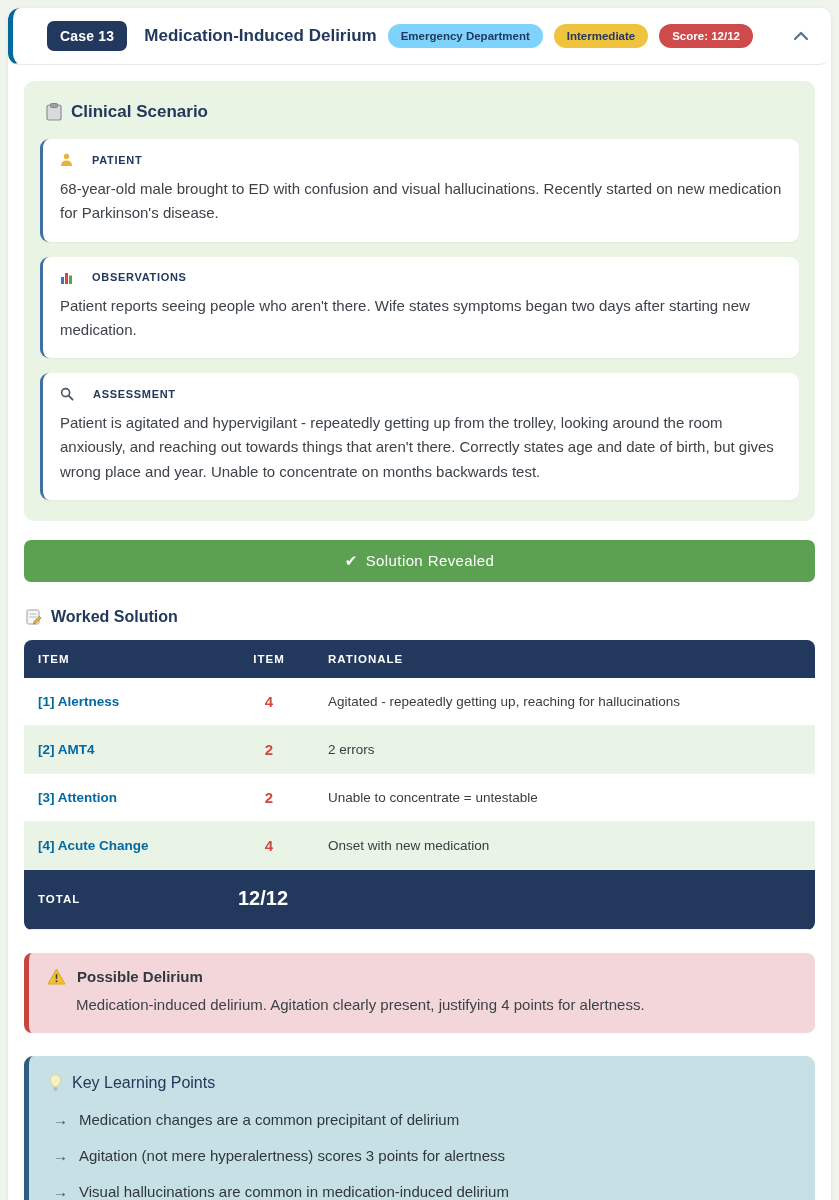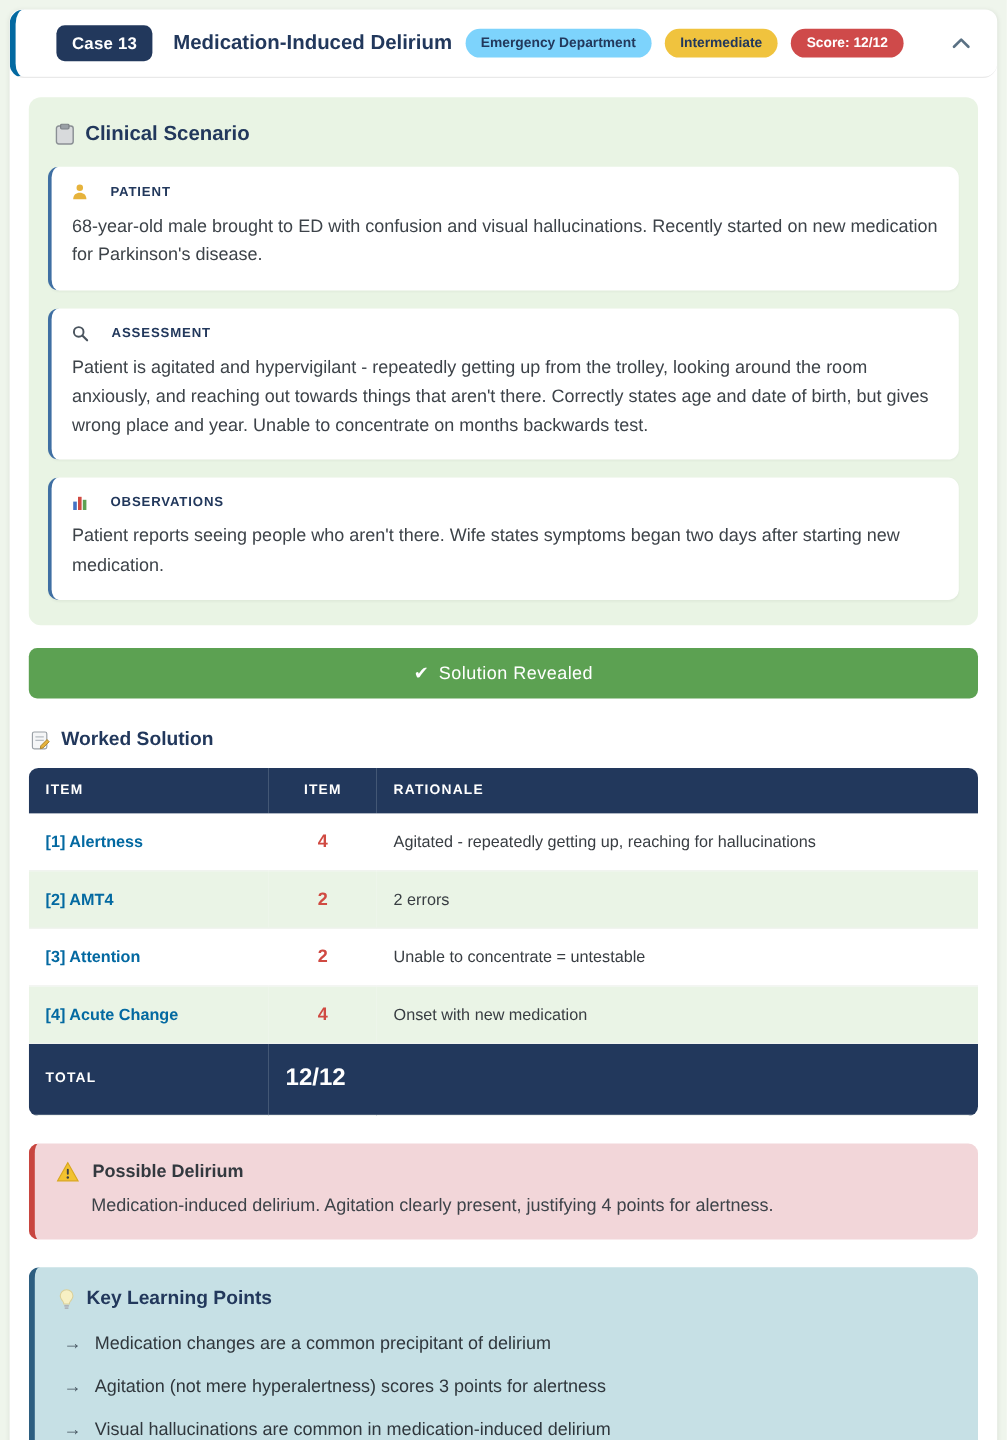--- a/index.html
+++ b/index.html
@@ -116,21 +116,21 @@
   .alert-title { font-weight:bold; font-size:15px; color:#33393f; }
   .alert-text { margin:9px 0 0 29px; font-size:15px; color:#3d4349; line-height:1.5; }
   
   .learning-panel {
     background:#c6e0e5; border-left:5px solid #2d5e80;
     border-radius:9px; padding:18px 18px 9px;
     margin-bottom:6px;
   }
   .learning-heading {
     display:flex; align-items:center; gap:10px;
-    color:#22385c; font-weight:bold; font-size:16px;
+    color:#22385c; font-weight:normal; font-size:16px;
     margin-bottom:17px; margin-left:2px;
   }
   .learning-point {
     display:flex; align-items:flex-start; gap:11px;
     margin:0 0 15px 6px;
     font-size:15px; color:#30373d; line-height:1.4;
   }
   .learning-point .arrow { color:#44525e; flex:none; }
 </style>
 </head>
@@ -173,42 +173,42 @@
               </svg>
           </span>
           <span>PATIENT</span>
         </div>
         <div class="scenario-text">68-year-old male brought to ED with confusion and visual hallucinations. Recently started on new medication for Parkinson's disease.</div>
       </div>
 
       <div class="scenario-card">
         <div class="scenario-label">
           <span class="icon">
-            <svg width="14" height="14" viewBox="0 0 14 14">
-                <circle cx="5.6" cy="5.6" r="4" fill="none" stroke="#4a545e" stroke-width="1.6"></circle>
-                <line x1="8.6" y1="8.6" x2="12.6" y2="12.6" stroke="#4a545e" stroke-width="1.8" stroke-linecap="round"></line>
-              </svg>
-          </span>
-          <span>ASSESSMENT</span>
-        </div>
-        <div class="scenario-text">Patient is agitated and hypervigilant - repeatedly getting up from the trolley, looking around the room anxiously, and reaching out towards things that aren't there. Correctly states age and date of birth, but gives wrong place and year. Unable to concentrate on months backwards test.</div>
-      </div>
-
-      <div class="scenario-card">
-        <div class="scenario-label">
-          <span class="icon">
             <svg width="13" height="13" viewBox="0 0 13 13">
                 <rect x="1" y="6" width="3" height="7" fill="#4472c4"></rect>
                 <rect x="5" y="2" width="3" height="11" fill="#d04a42"></rect>
                 <rect x="9" y="4.5" width="3" height="8.5" fill="#5ca152"></rect>
               </svg>
           </span>
           <span>OBSERVATIONS</span>
         </div>
         <div class="scenario-text">Patient reports seeing people who aren't there. Wife states symptoms began two days after starting new medication.</div>
+      </div>
+
+      <div class="scenario-card">
+        <div class="scenario-label">
+          <span class="icon">
+            <svg width="14" height="14" viewBox="0 0 14 14">
+                <circle cx="5.6" cy="5.6" r="4" fill="none" stroke="#4a545e" stroke-width="1.6"></circle>
+                <line x1="8.6" y1="8.6" x2="12.6" y2="12.6" stroke="#4a545e" stroke-width="1.8" stroke-linecap="round"></line>
+              </svg>
+          </span>
+          <span>ASSESSMENT</span>
+        </div>
+        <div class="scenario-text">Patient is agitated and hypervigilant - repeatedly getting up from the trolley, looking around the room anxiously, and reaching out towards things that aren't there. Correctly states age and date of birth, but gives wrong place and year. Unable to concentrate on months backwards test.</div>
       </div>
     </div>
 
     <button class="solution-btn">
       <span class="check">✔</span><span>Solution Revealed</span>
     </button>
 
     <div class="section-heading ws-heading">
       <span class="icon">
         <svg width="16" height="16" viewBox="0 0 16 16">

